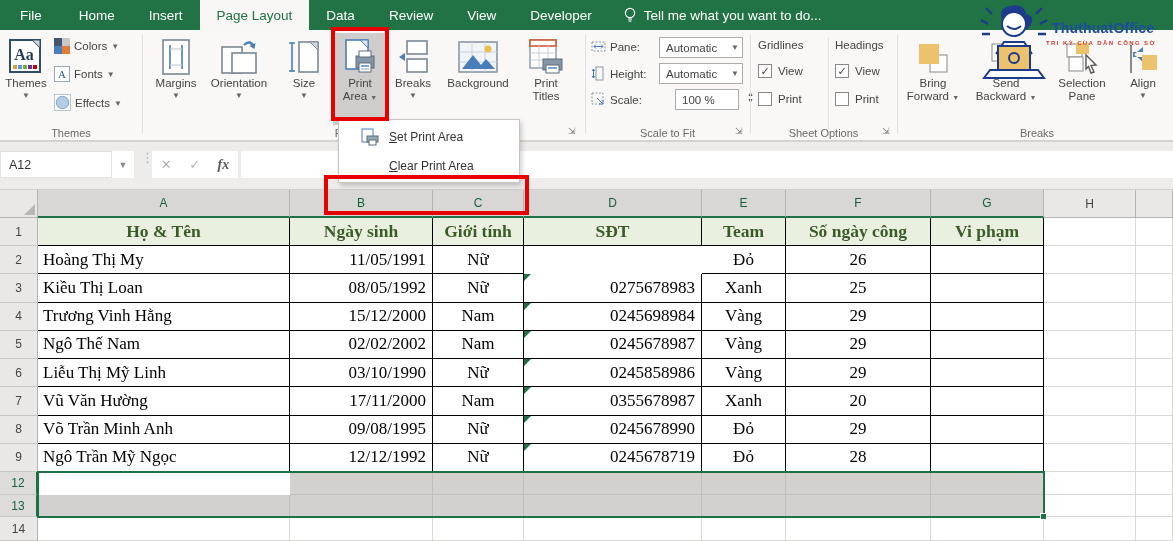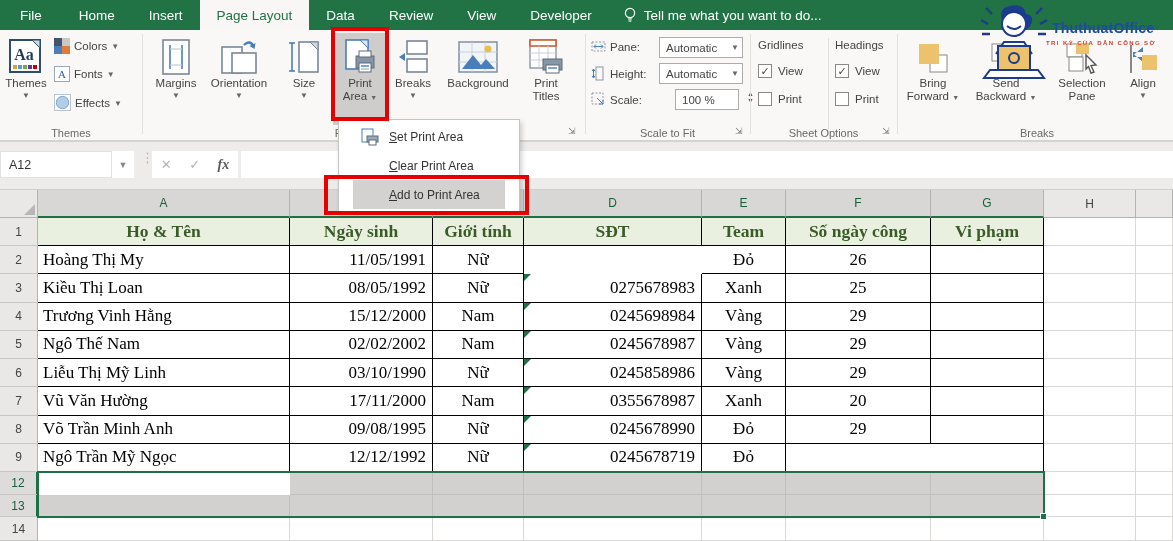--- a/index.html
+++ b/index.html
@@ -481,20 +481,21 @@
       <div class="cell dcell tbl center" style="left: 702px; top: 225.5px; width: 84px; height: 28.25px; position: absolute;">Đỏ</div>
       <div class="cell dcell tbl center" style="left: 786px; top: 225.5px; width: 145px; height: 28.25px; position: absolute;">29</div>
       <div class="cell dcell tbl center" style="left: 931px; top: 225.5px; width: 113px; height: 28.25px; position: absolute;"></div>
       <div class="cell dcell gl" style="left: 1044px; top: 225.5px; width: 92px; height: 28.25px; position: absolute;"></div>
       <div class="cell dcell gl" style="left: 1136px; top: 225.5px; width: 37px; height: 28.25px; position: absolute;"></div>
       <div class="cell dcell tbl left" style="left: 38px; top: 253.75px; width: 252px; height: 28.25px; position: absolute;">Ngô Trần Mỹ Ngọc</div>
       <div class="cell dcell tbl right" style="left: 290px; top: 253.75px; width: 143px; height: 28.25px; position: absolute;">12/12/1992</div>
       <div class="cell dcell tbl center" style="left: 433px; top: 253.75px; width: 91px; height: 28.25px; position: absolute;">Nữ</div>
       <div class="cell dcell tbl right" style="left: 524px; top: 253.75px; width: 178px; height: 28.25px; position: absolute;">0245678719<div class="tri"></div></div>
       <div class="cell dcell tbl center" style="left: 702px; top: 253.75px; width: 84px; height: 28.25px; position: absolute;">Đỏ</div>
+      <div class="cell dcell tbl center" style="left: 786px; top: 253.75px; width: 145px; height: 28.25px; position: absolute;">28</div>
       <div class="cell dcell tbl center" style="left: 931px; top: 253.75px; width: 113px; height: 28.25px; position: absolute;"></div>
       <div class="cell dcell gl" style="left: 1044px; top: 253.75px; width: 92px; height: 28.25px; position: absolute;"></div>
       <div class="cell dcell gl" style="left: 1136px; top: 253.75px; width: 37px; height: 28.25px; position: absolute;"></div>
       <div class="cell dcell" style="left: 38px; top: 282px; width: 252px; height: 23px; position: absolute; background: rgb(255, 255, 255);"></div>
       <div class="cell dcell grysel" style="left: 290px; top: 282px; width: 143px; height: 23px; position: absolute;"></div>
       <div class="cell dcell grysel" style="left: 433px; top: 282px; width: 91px; height: 23px; position: absolute;"></div>
       <div class="cell dcell grysel" style="left: 524px; top: 282px; width: 178px; height: 23px; position: absolute;"></div>
       <div class="cell dcell grysel" style="left: 702px; top: 282px; width: 84px; height: 23px; position: absolute;"></div>
       <div class="cell dcell grysel" style="left: 786px; top: 282px; width: 145px; height: 23px; position: absolute;"></div>
       <div class="cell dcell grysel" style="left: 931px; top: 282px; width: 113px; height: 23px; position: absolute;"></div>
@@ -527,23 +528,20 @@
         <span class="micon"><svg width="18" height="18" viewBox="0 0 18 18">
             <rect x="1" y="1" width="11" height="13" fill="#fff" stroke="#4a7ebb"></rect>
             <rect x="6" y="8" width="11" height="6" fill="#9aa9b8" stroke="#5c6b7a"></rect>
             <rect x="8" y="12" width="7" height="5" fill="#fff" stroke="#5c6b7a"></rect>
           </svg></span>
         <span><u>S</u>et Print Area</span>
       </div>
       <div class="mitem">
         <span><u>C</u>lear Print Area</span>
       </div>
-      <div class="mitem hl">
-        <span><u>A</u>dd to Print Area</span>
-      </div>
     </div>
 
   <div class="redbox rb1"></div>
   <div class="redbox rb2"></div>
 
   <div class="logo">
     <svg width="78" height="95" viewBox="0 0 78 95" style="position:absolute;left:8px;top:2px">
       <g fill="none" stroke="#1d3b8b" stroke-width="2">
         <path d="M26 18 q-4 -12 8 -14 q14 -3 16 8 q10 2 4 12 l-4 4" fill="#1d3b8b" stroke="none"></path>
         <circle cx="38" cy="22" r="12" fill="#fff"></circle>

